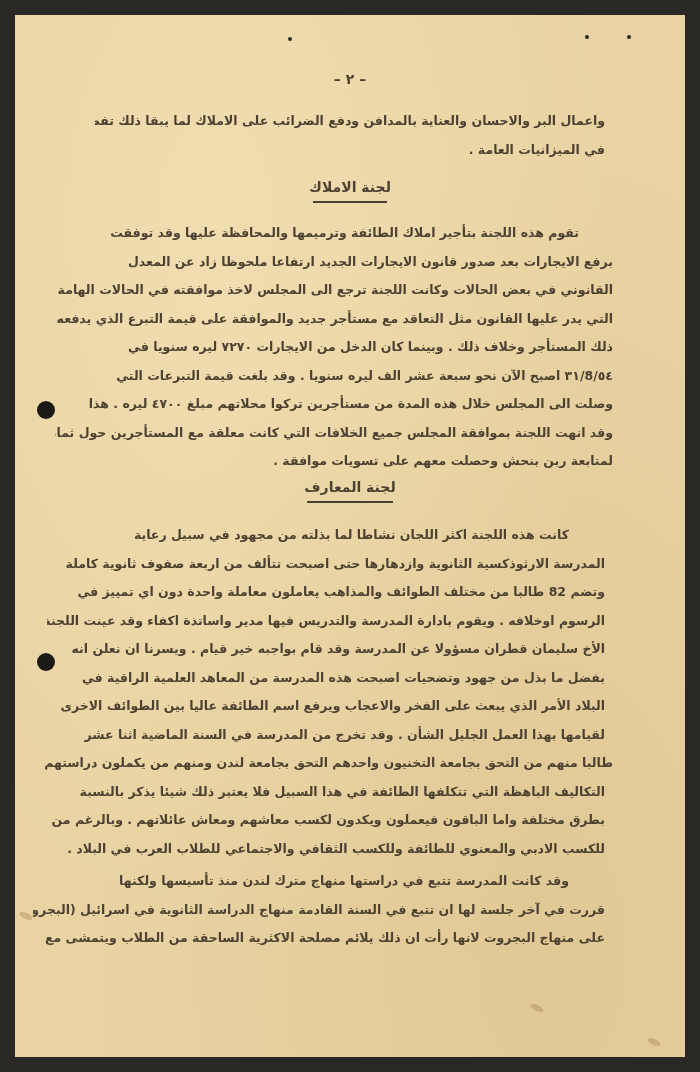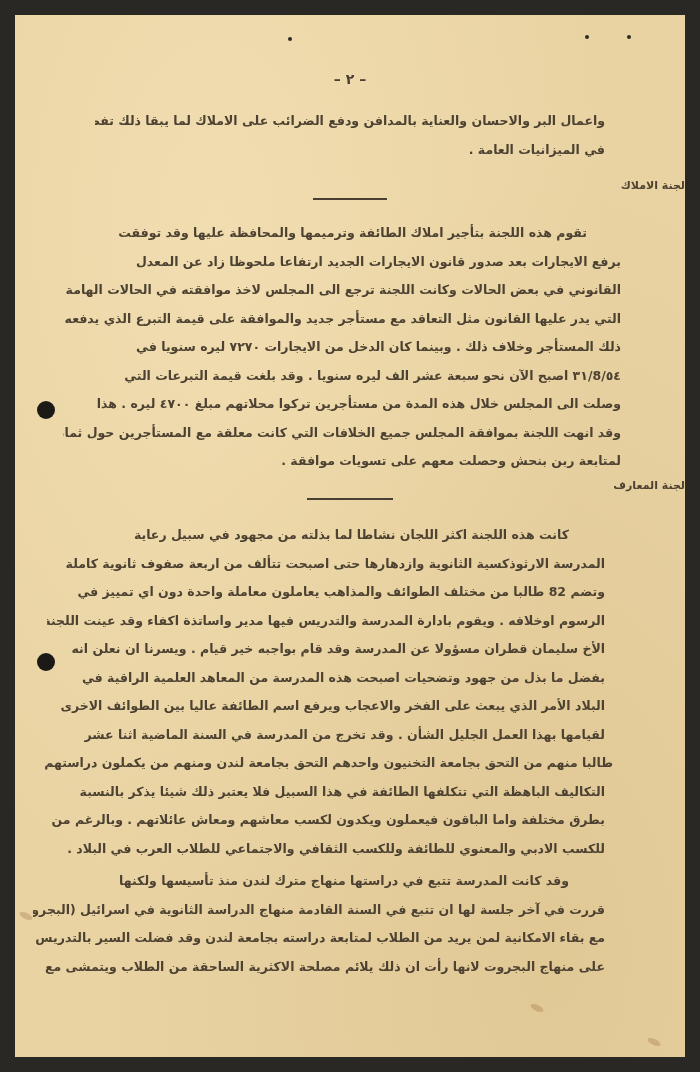--- a/index.html
+++ b/index.html
@@ -21,22 +21,22 @@
     position: absolute; top: 56px; left: 0; width: 100%;
     text-align: center; font-size: 14px; color: #4a4030; font-weight: bold;
   }
   .para {
     position: absolute; direction: rtl; text-align: justify;
     color: #4d4232; font-size: 12.5px; font-weight: bold;
     line-height: 28.5px; text-align-last: right;
   }
   .para .line { display: block; white-space: nowrap; overflow: hidden; }
   .heading {
-    position: absolute; left: 0; width: 100%; 
-    direction: rtl; font-size: 11px; font-weight: bold; color: #4d4232;
+    position: absolute; left: 0; width: 100%; text-align: center;
+    direction: rtl; font-size: 14px; font-weight: bold; color: #4d4232;
   }
   .heading .underline {
     display: block; margin: 6px auto 0; width: 74px; height: 2px; background: #4a4032;
   }
   .punch-hole {
     position: absolute; width: 18px; height: 18px; border-radius: 50%;
     background: #1c1a17;
   }
   .dot { position: absolute; width: 4px; height: 4px; border-radius: 50%; background: #2e2a24; }
   .stain { position: absolute; width: 14px; height: 6px; border-radius: 50%; background: rgba(160,120,70,0.35); transform: rotate(25deg); }
@@ -55,21 +55,21 @@
   <div class="para" style="top:92px; left:80px; width:510px;">
     <span class="line">واعمال البر والاحسان والعناية بالمدافن ودفع الضرائب على الاملاك لما يبقا ذلك تفصيلا</span>
     <span class="line">في الميزانيات العامة .</span>
   </div>
 
   <div class="heading" style="top:164px;">
     <span>لجنة الاملاك</span>
     <span class="underline"></span>
   </div>
 
-  <div class="para" style="top:204px; left:48px; width:558px;">
+  <div class="para" style="top:204px; left:40px; width:558px;">
     <span class="line" style="padding-right:34px;">تقوم هذه اللجنة بتأجير املاك الطائفة وترميمها والمحافظة عليها وقد توفقت</span>
     <span class="line">برفع الايجارات بعد صدور قانون الايجارات الجديد ارتفاعا ملحوظا زاد عن المعدل</span>
     <span class="line">القانوني في بعض الحالات وكانت اللجنة ترجع الى المجلس لاخذ موافقته في الحالات الهامة</span>
     <span class="line">التي يدر عليها القانون مثل التعاقد مع مستأجر جديد والموافقة على قيمة التبرع الذي يدفعه</span>
     <span class="line">ذلك المستأجر وخلاف ذلك . وبينما كان الدخل من الايجارات ٧٢٧٠ ليره سنويا في</span>
     <span class="line">٥٤/8/٣١ اصبح الآن نحو سبعة عشر الف ليره سنويا . وقد بلغت قيمة التبرعات التي</span>
     <span class="line">وصلت الى المجلس خلال هذه المدة من مستأجرين تركوا محلاتهم مبلغ ٤٧٠٠ ليره . هذا</span>
     <span class="line">وقد انهت اللجنة بموافقة المجلس جميع الخلافات التي كانت معلقة مع المستأجرين حول ثمانين</span>
     <span class="line">لمتابعة ربن بنحش وحصلت معهم على تسويات موافقة .</span>
   </div>
@@ -94,20 +94,19 @@
     <span class="line">التكاليف الباهظة التي تتكلفها الطائفة في هذا السبيل فلا يعتبر ذلك شيئا يذكر بالنسبة</span>
     <span class="line">بطرق مختلفة واما الباقون فيعملون ويكدون لكسب معاشهم ومعاش عائلاتهم . وبالرغم من</span>
     <span class="line">للكسب الادبي والمعنوي للطائفة وللكسب الثقافي والاجتماعي للطلاب العرب في البلاد .</span>
   </div>
 
   <div class="punch-hole" style="left:22px; top:638px;"></div>
 
   <div class="para" style="top:852px; left:18px; width:572px;">
     <span class="line" style="padding-right:36px;">وقد كانت المدرسة تتبع في دراستها منهاج مترك لندن منذ تأسيسها ولكنها</span>
     <span class="line">قررت في آخر جلسة لها ان تتبع في السنة القادمة منهاج الدراسة الثانوية في اسرائيل (البجروت)</span>
-    <span class="line">مع بقاء الامكانية لمن يريد من الطلاب لمتابعة دراسته بجامعة لندن وقد فضلت السير بالتدريس</span>
     <span class="line">على منهاج البجروت لانها رأت ان ذلك يلائم مصلحة الاكثرية الساحقة من الطلاب ويتمشى مع</span>
   </div>
 
   <div class="stain" style="left:4px; top:898px;"></div>
   <div class="stain" style="left:515px; top:990px;"></div>
   <div class="stain" style="left:632px; top:1024px;"></div>
 </div>
 
 </body></html>

